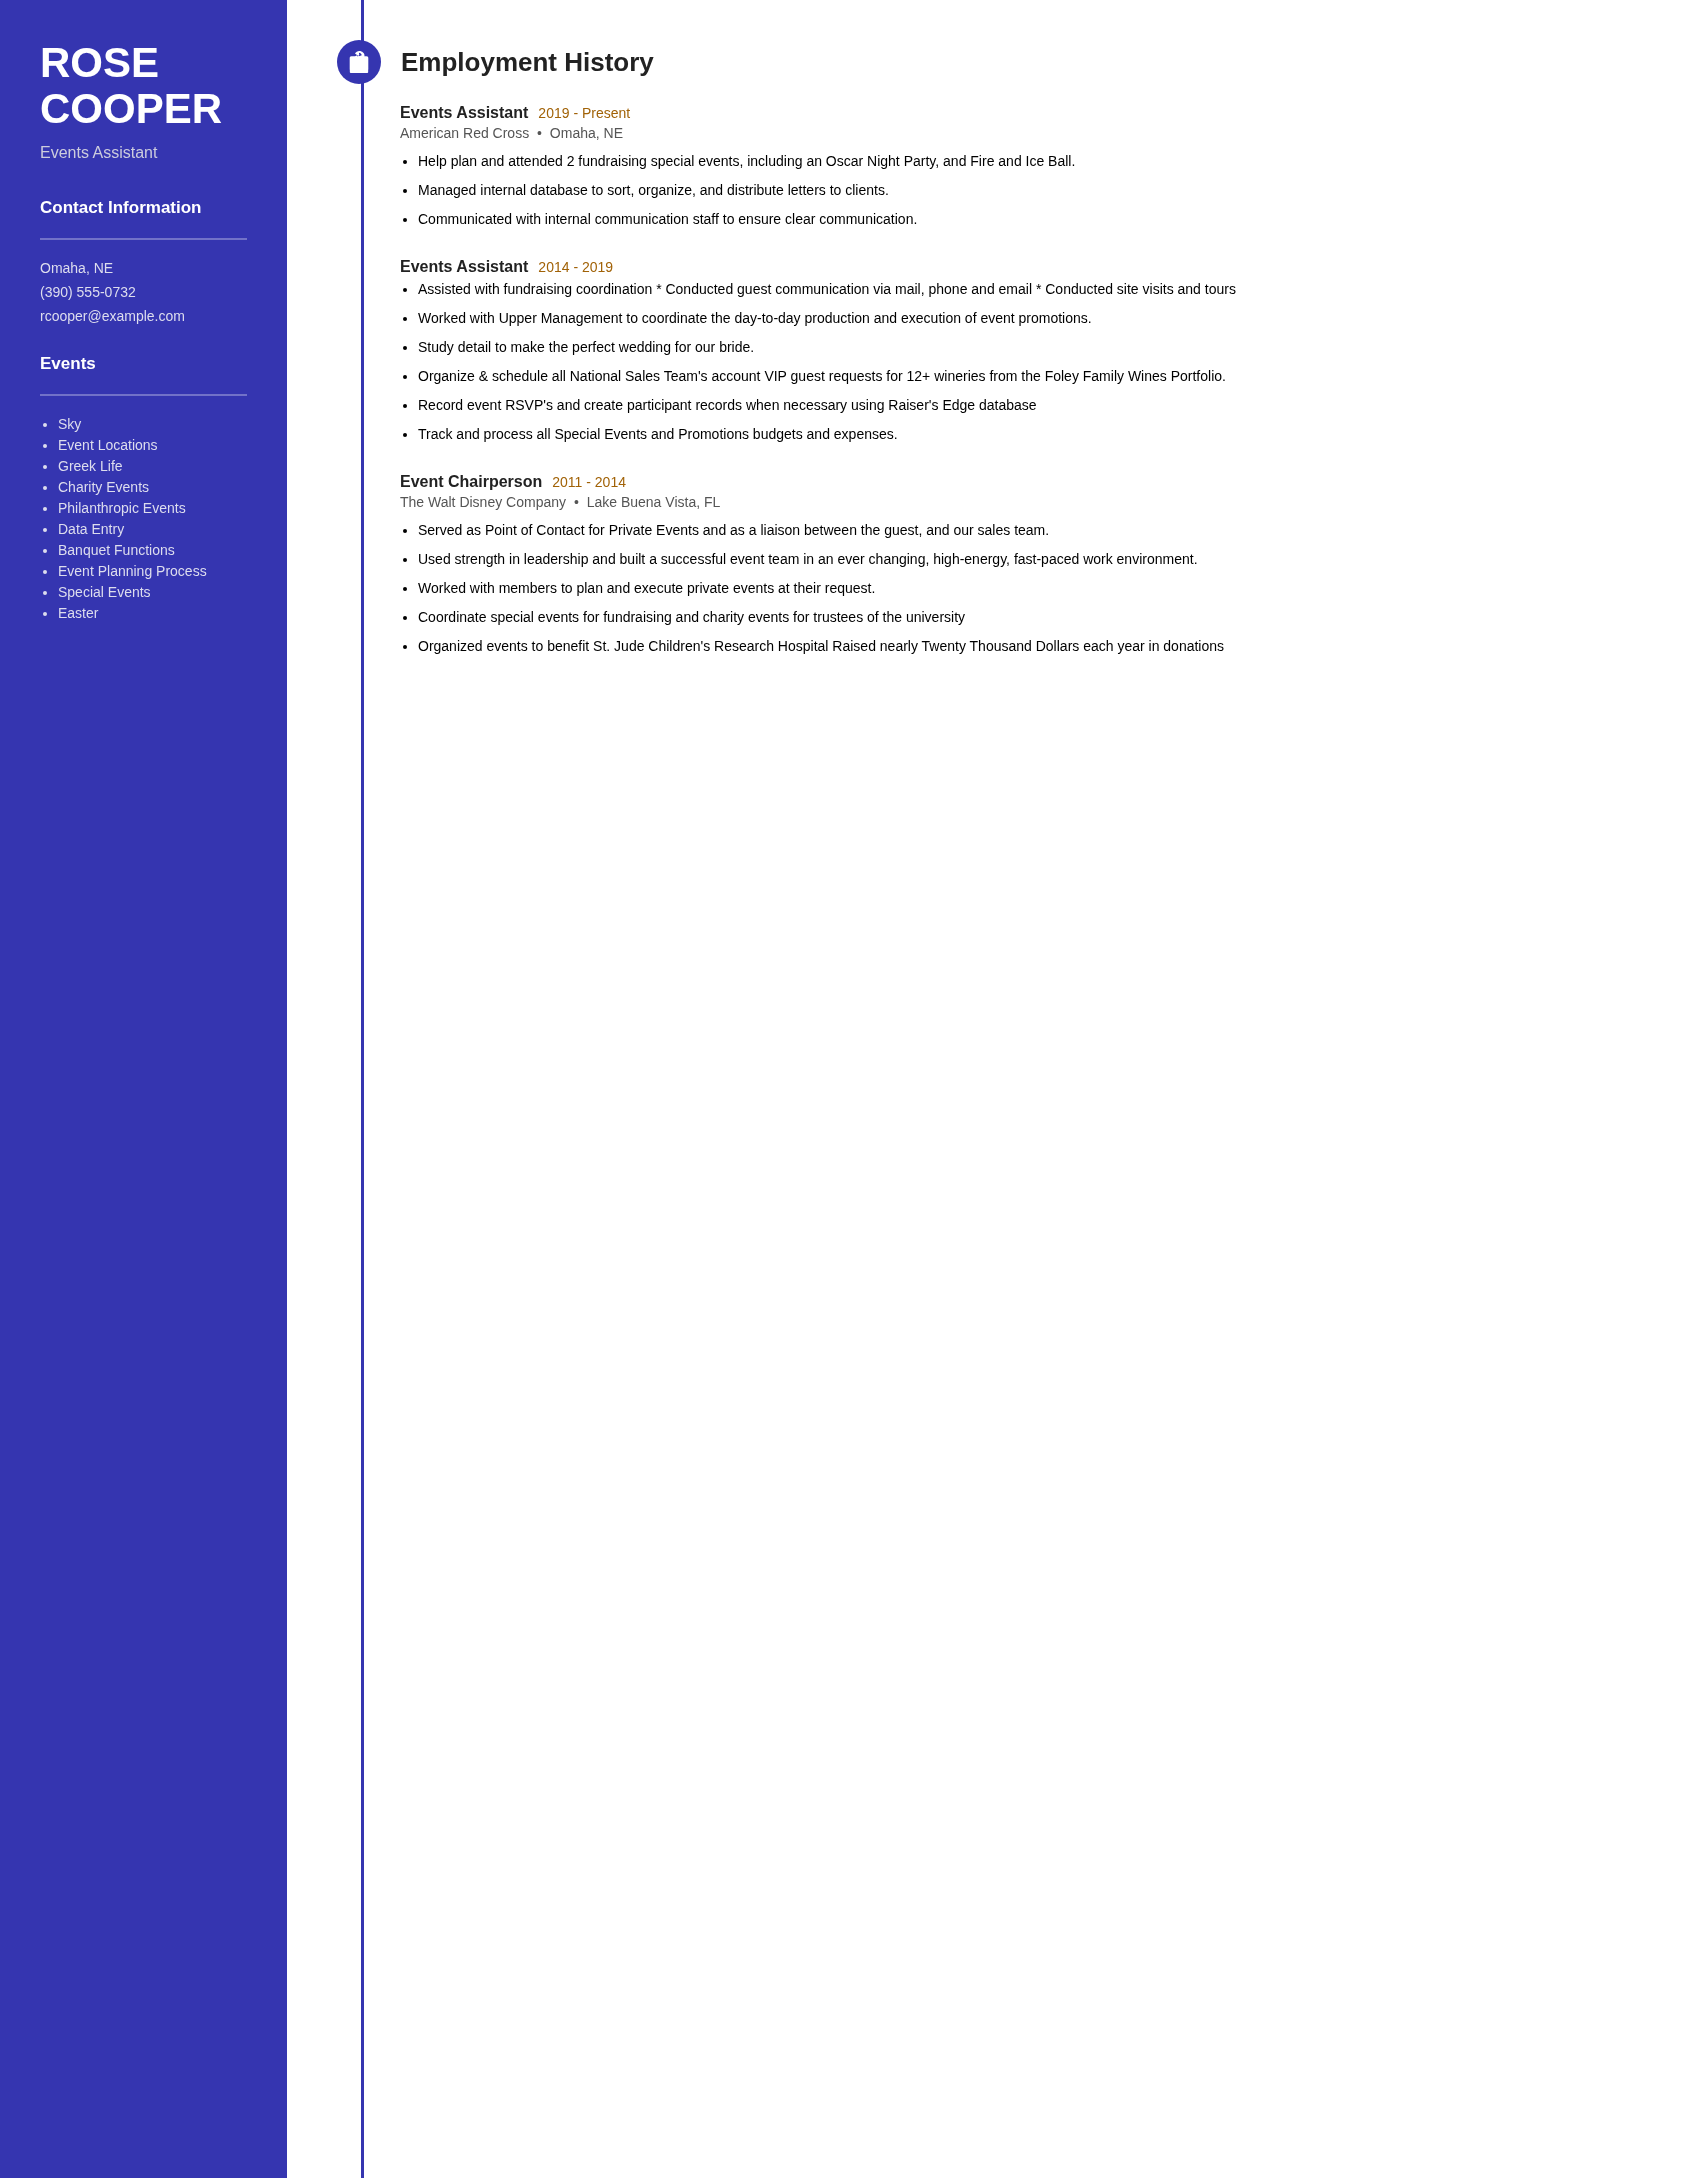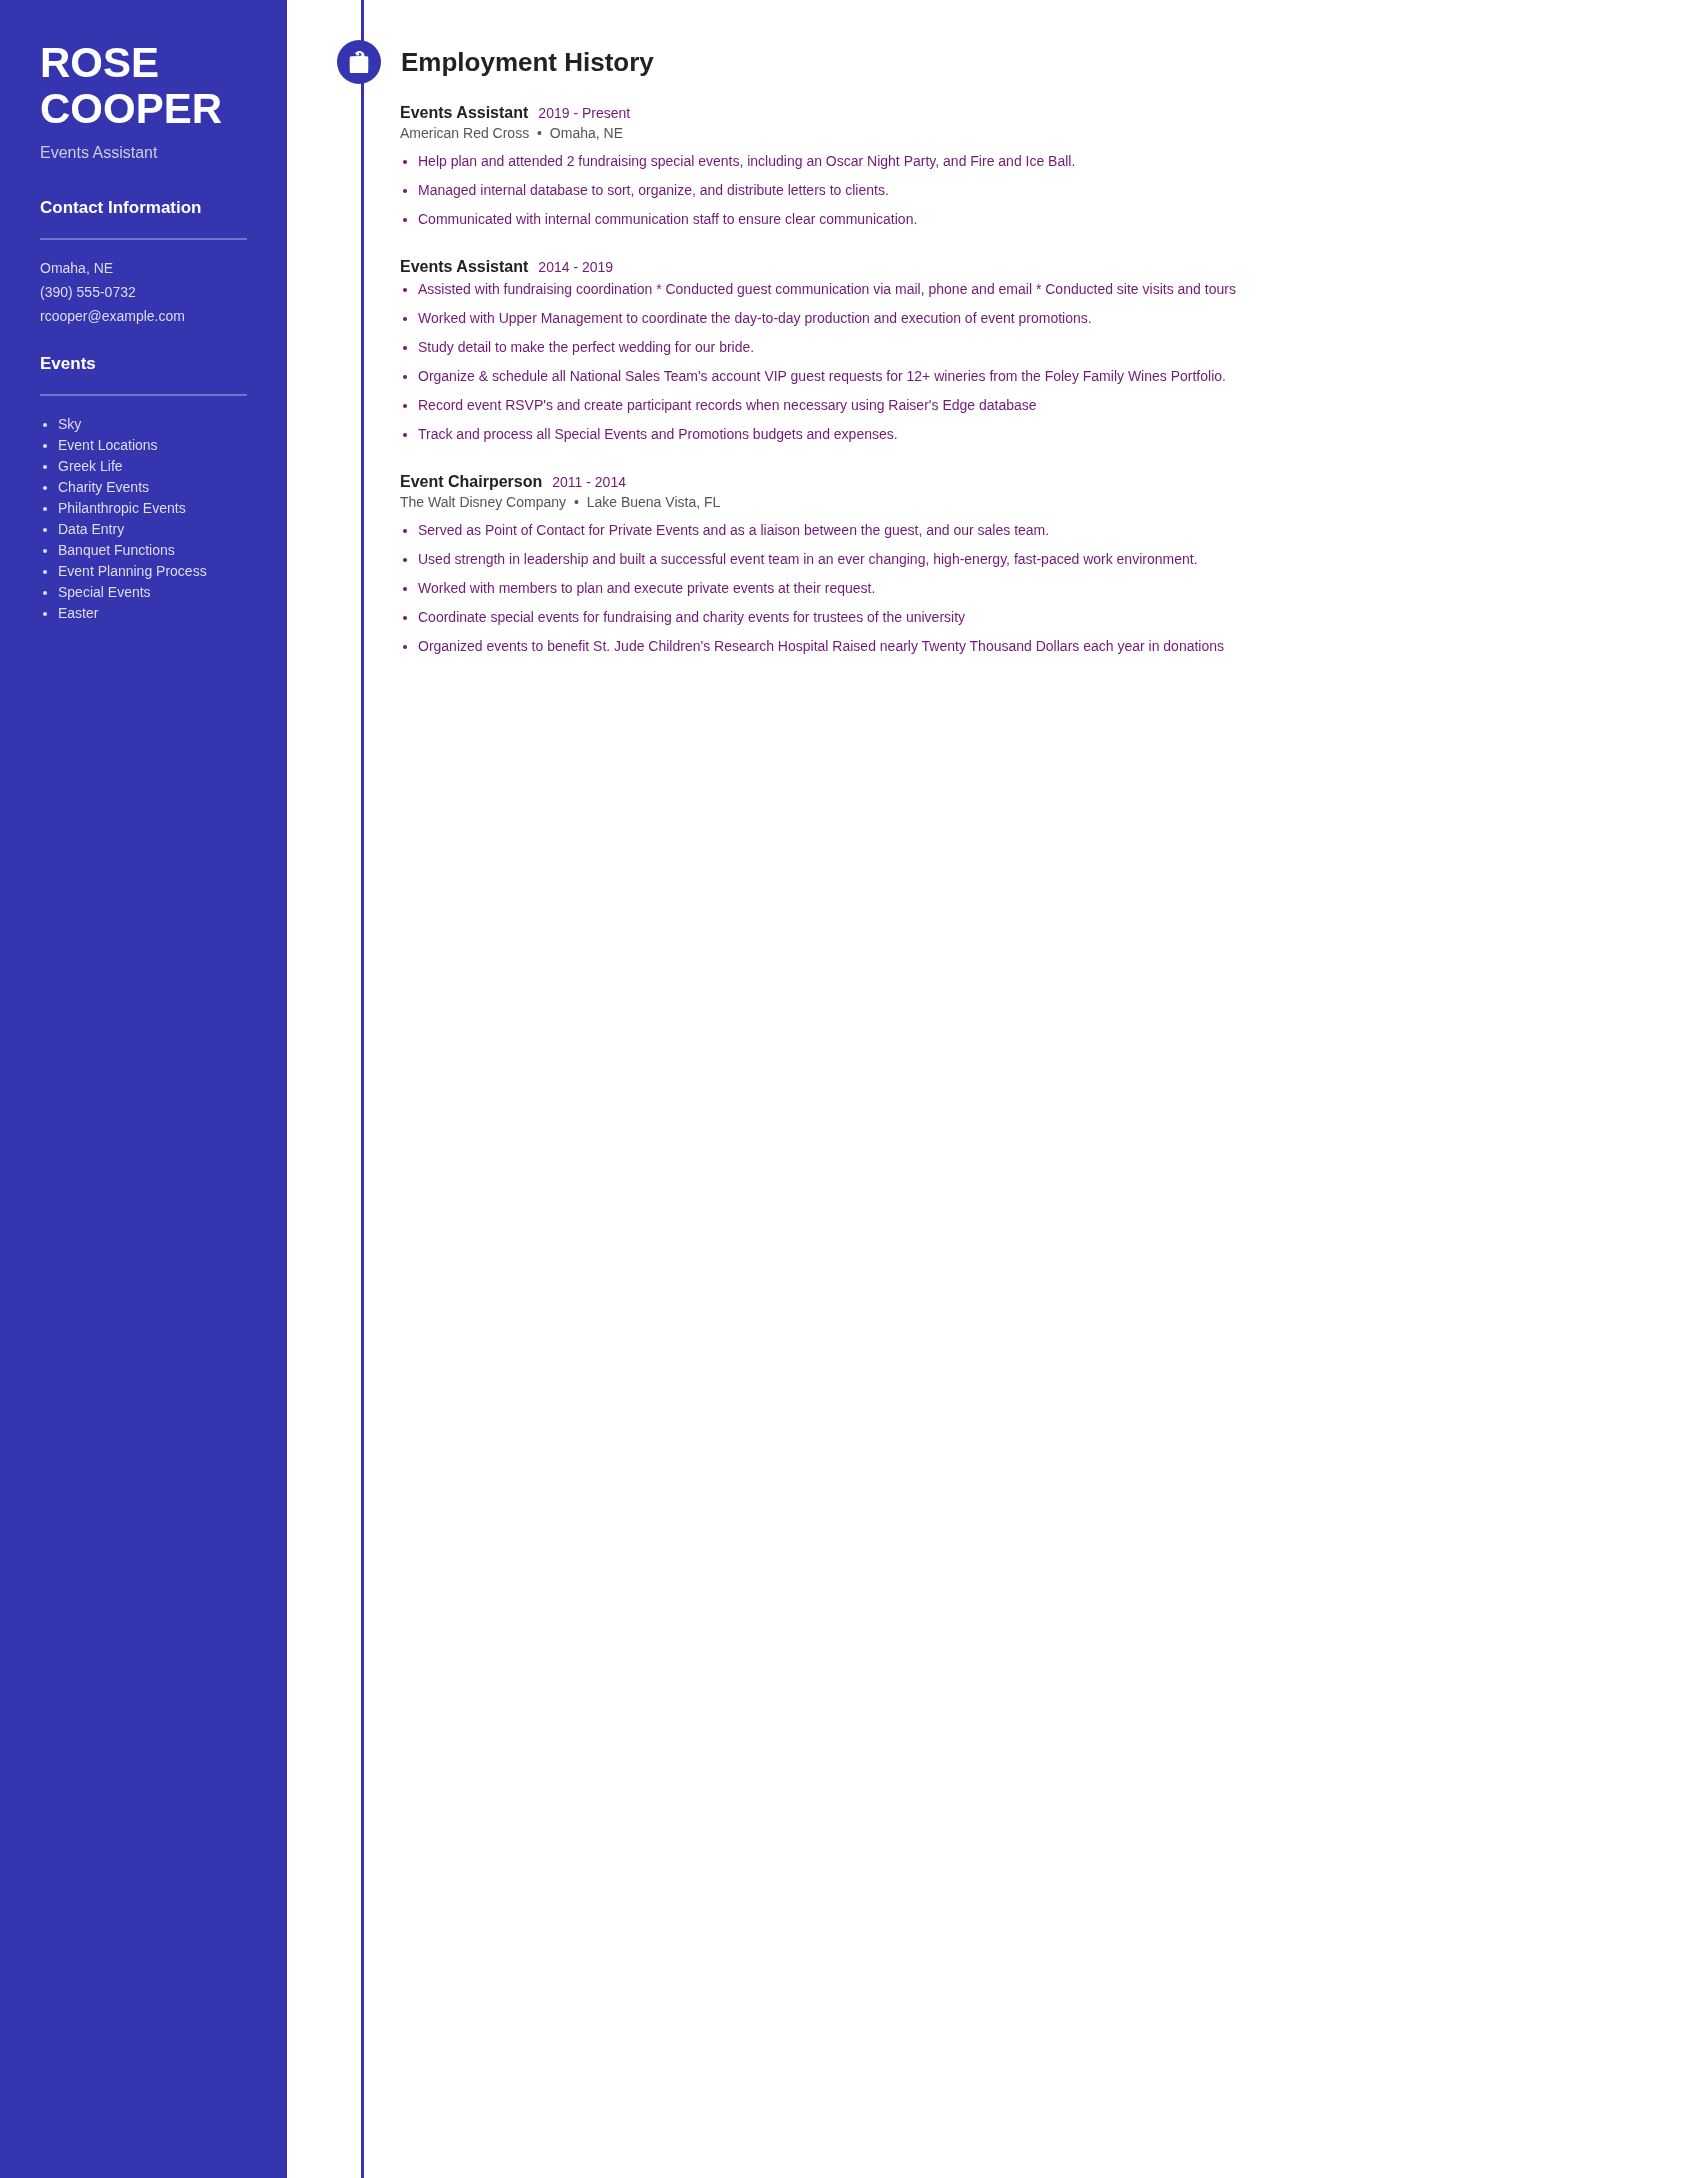--- a/index.html
+++ b/index.html
@@ -133,42 +133,42 @@
     }
 
     .job-title {
       font-size: 16px;
       font-weight: 700;
       color: #222;
     }
 
     .job-dates {
       font-size: 14px;
-      color: #701a75;
+      color: #a16207;
       font-weight: 400;
     }
 
     .job-company {
       font-size: 14px;
       color: #555;
       margin-bottom: 10px;
     }
 
     .job-company .bullet {
       margin: 0 4px;
     }
 
     .job-bullets {
       list-style: disc;
       padding-left: 18px;
     }
 
     .job-bullets li {
       font-size: 14px;
-      color: #701a75;
+      color: #000000;
       margin-bottom: 8px;
       line-height: 1.5;
     }
 
     .edu-block {
       padding-left: 63px;
     }
 
     .edu-title {
       font-size: 16px;

